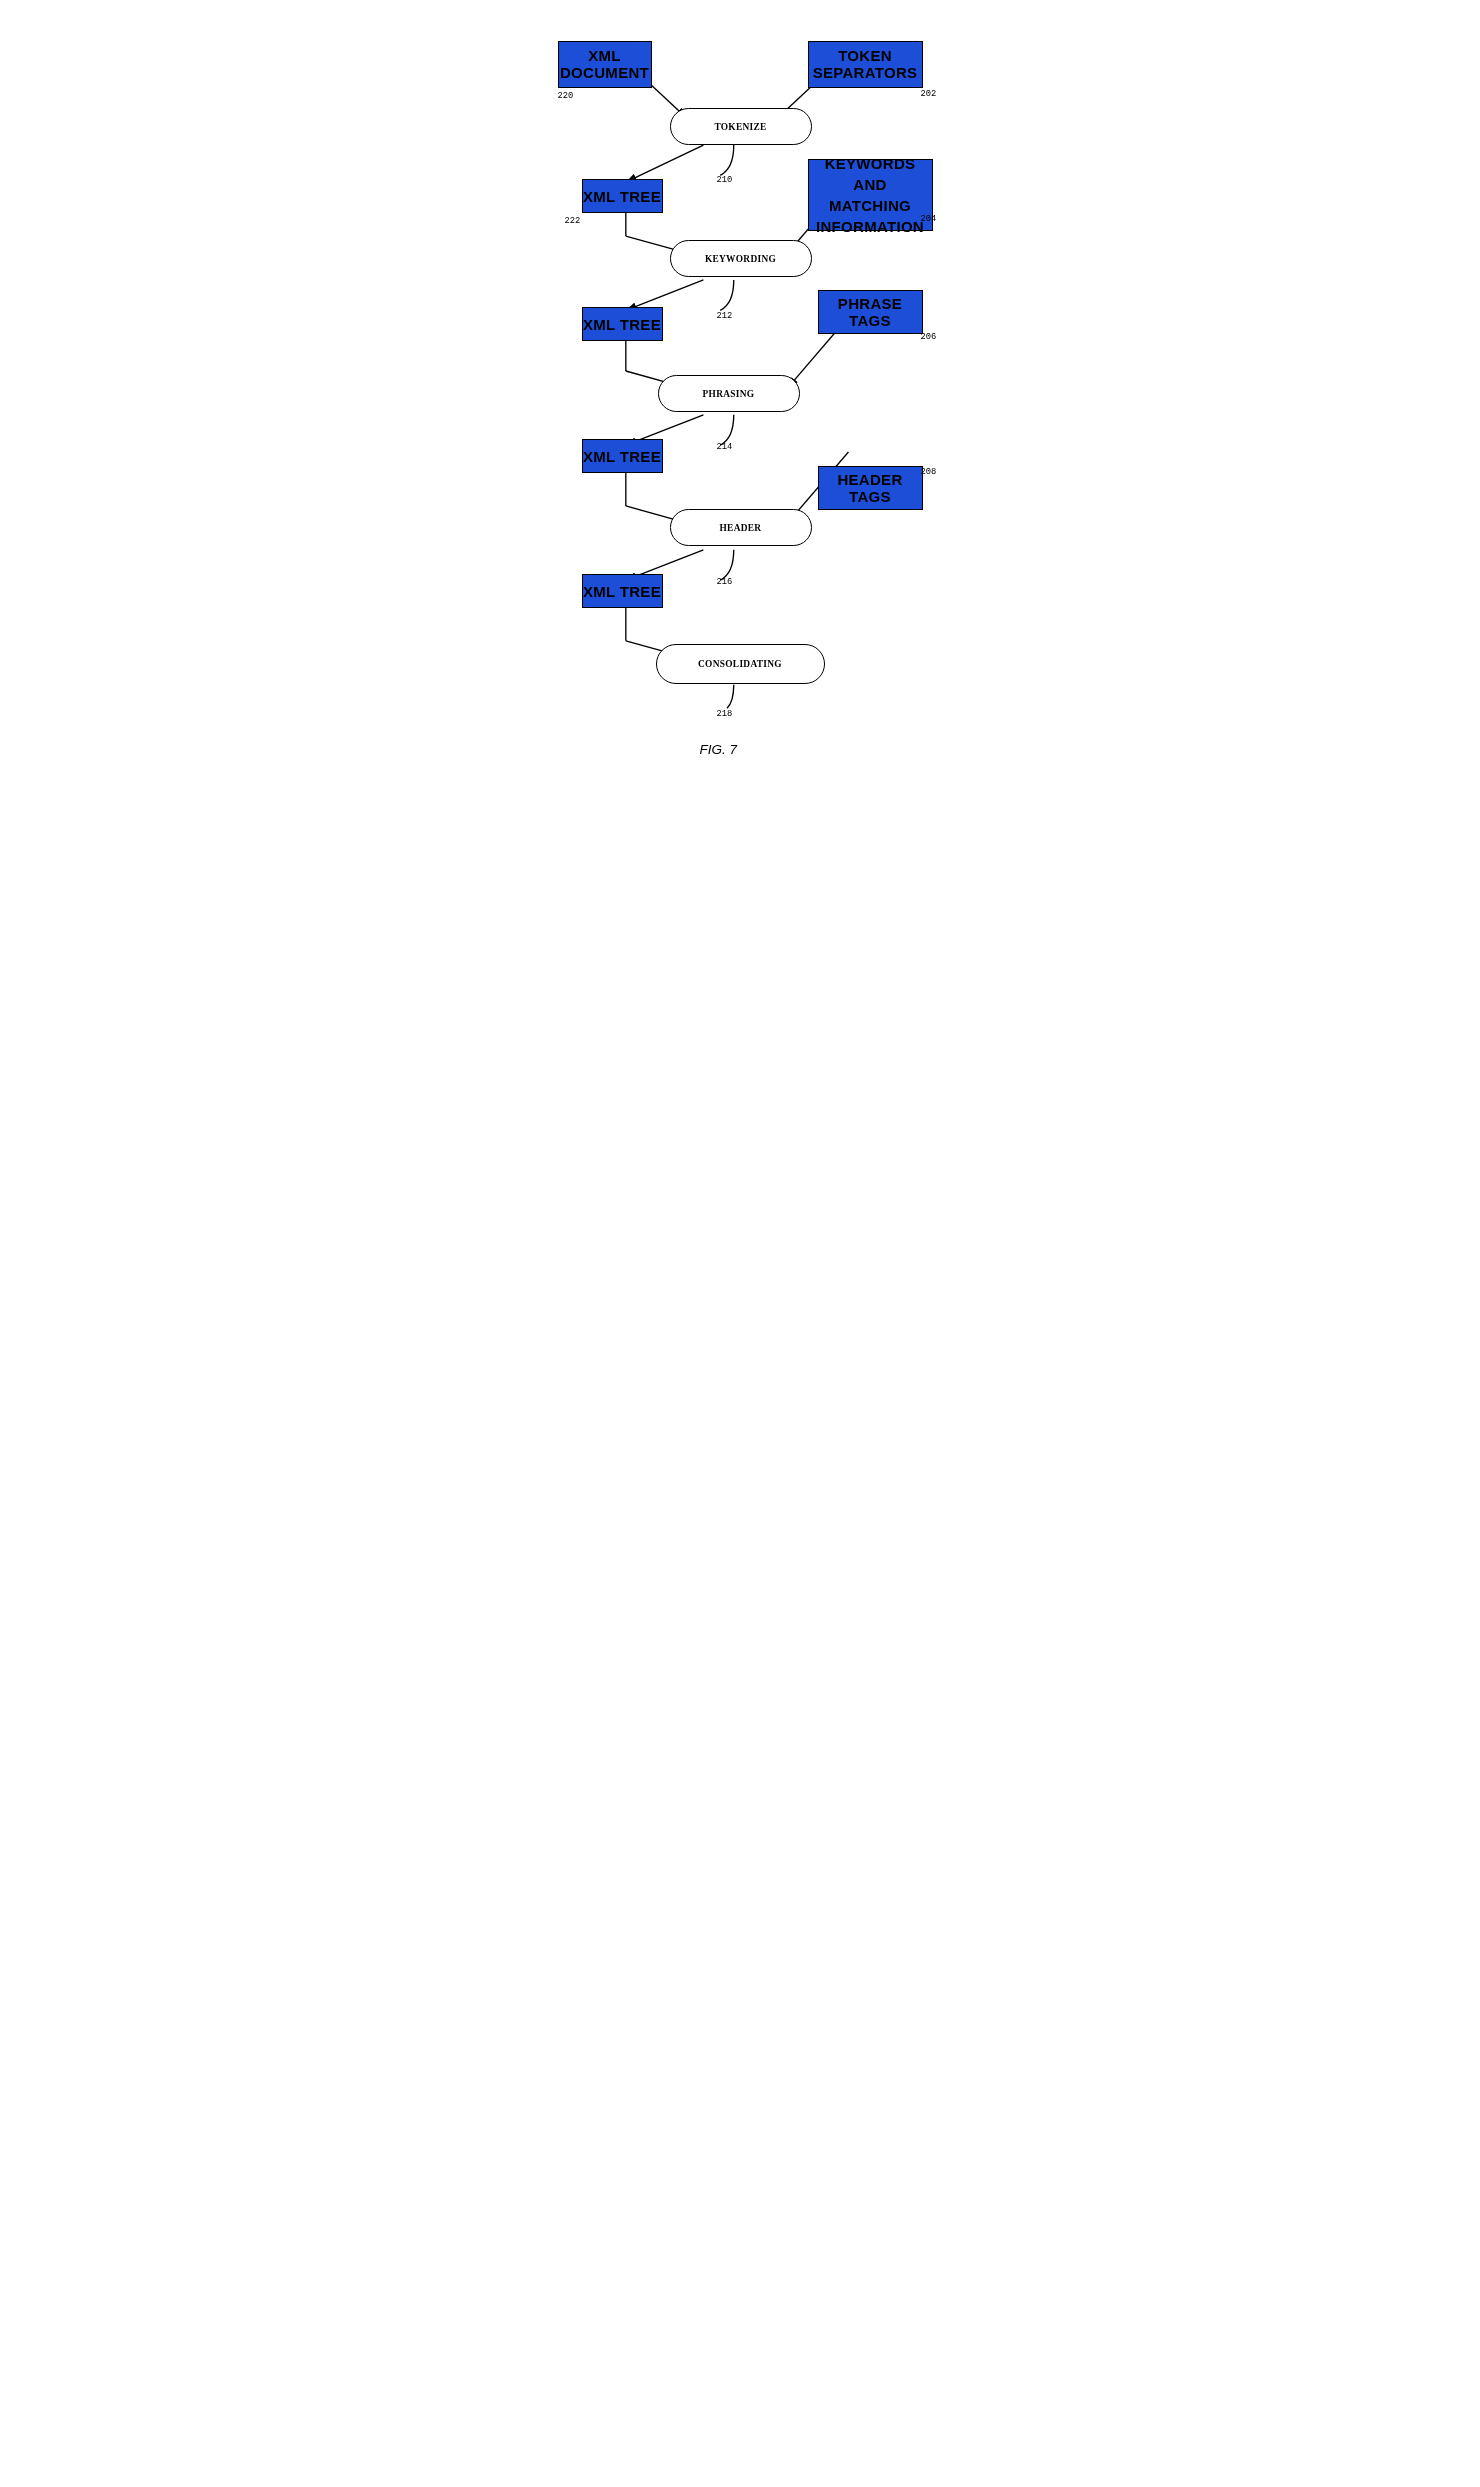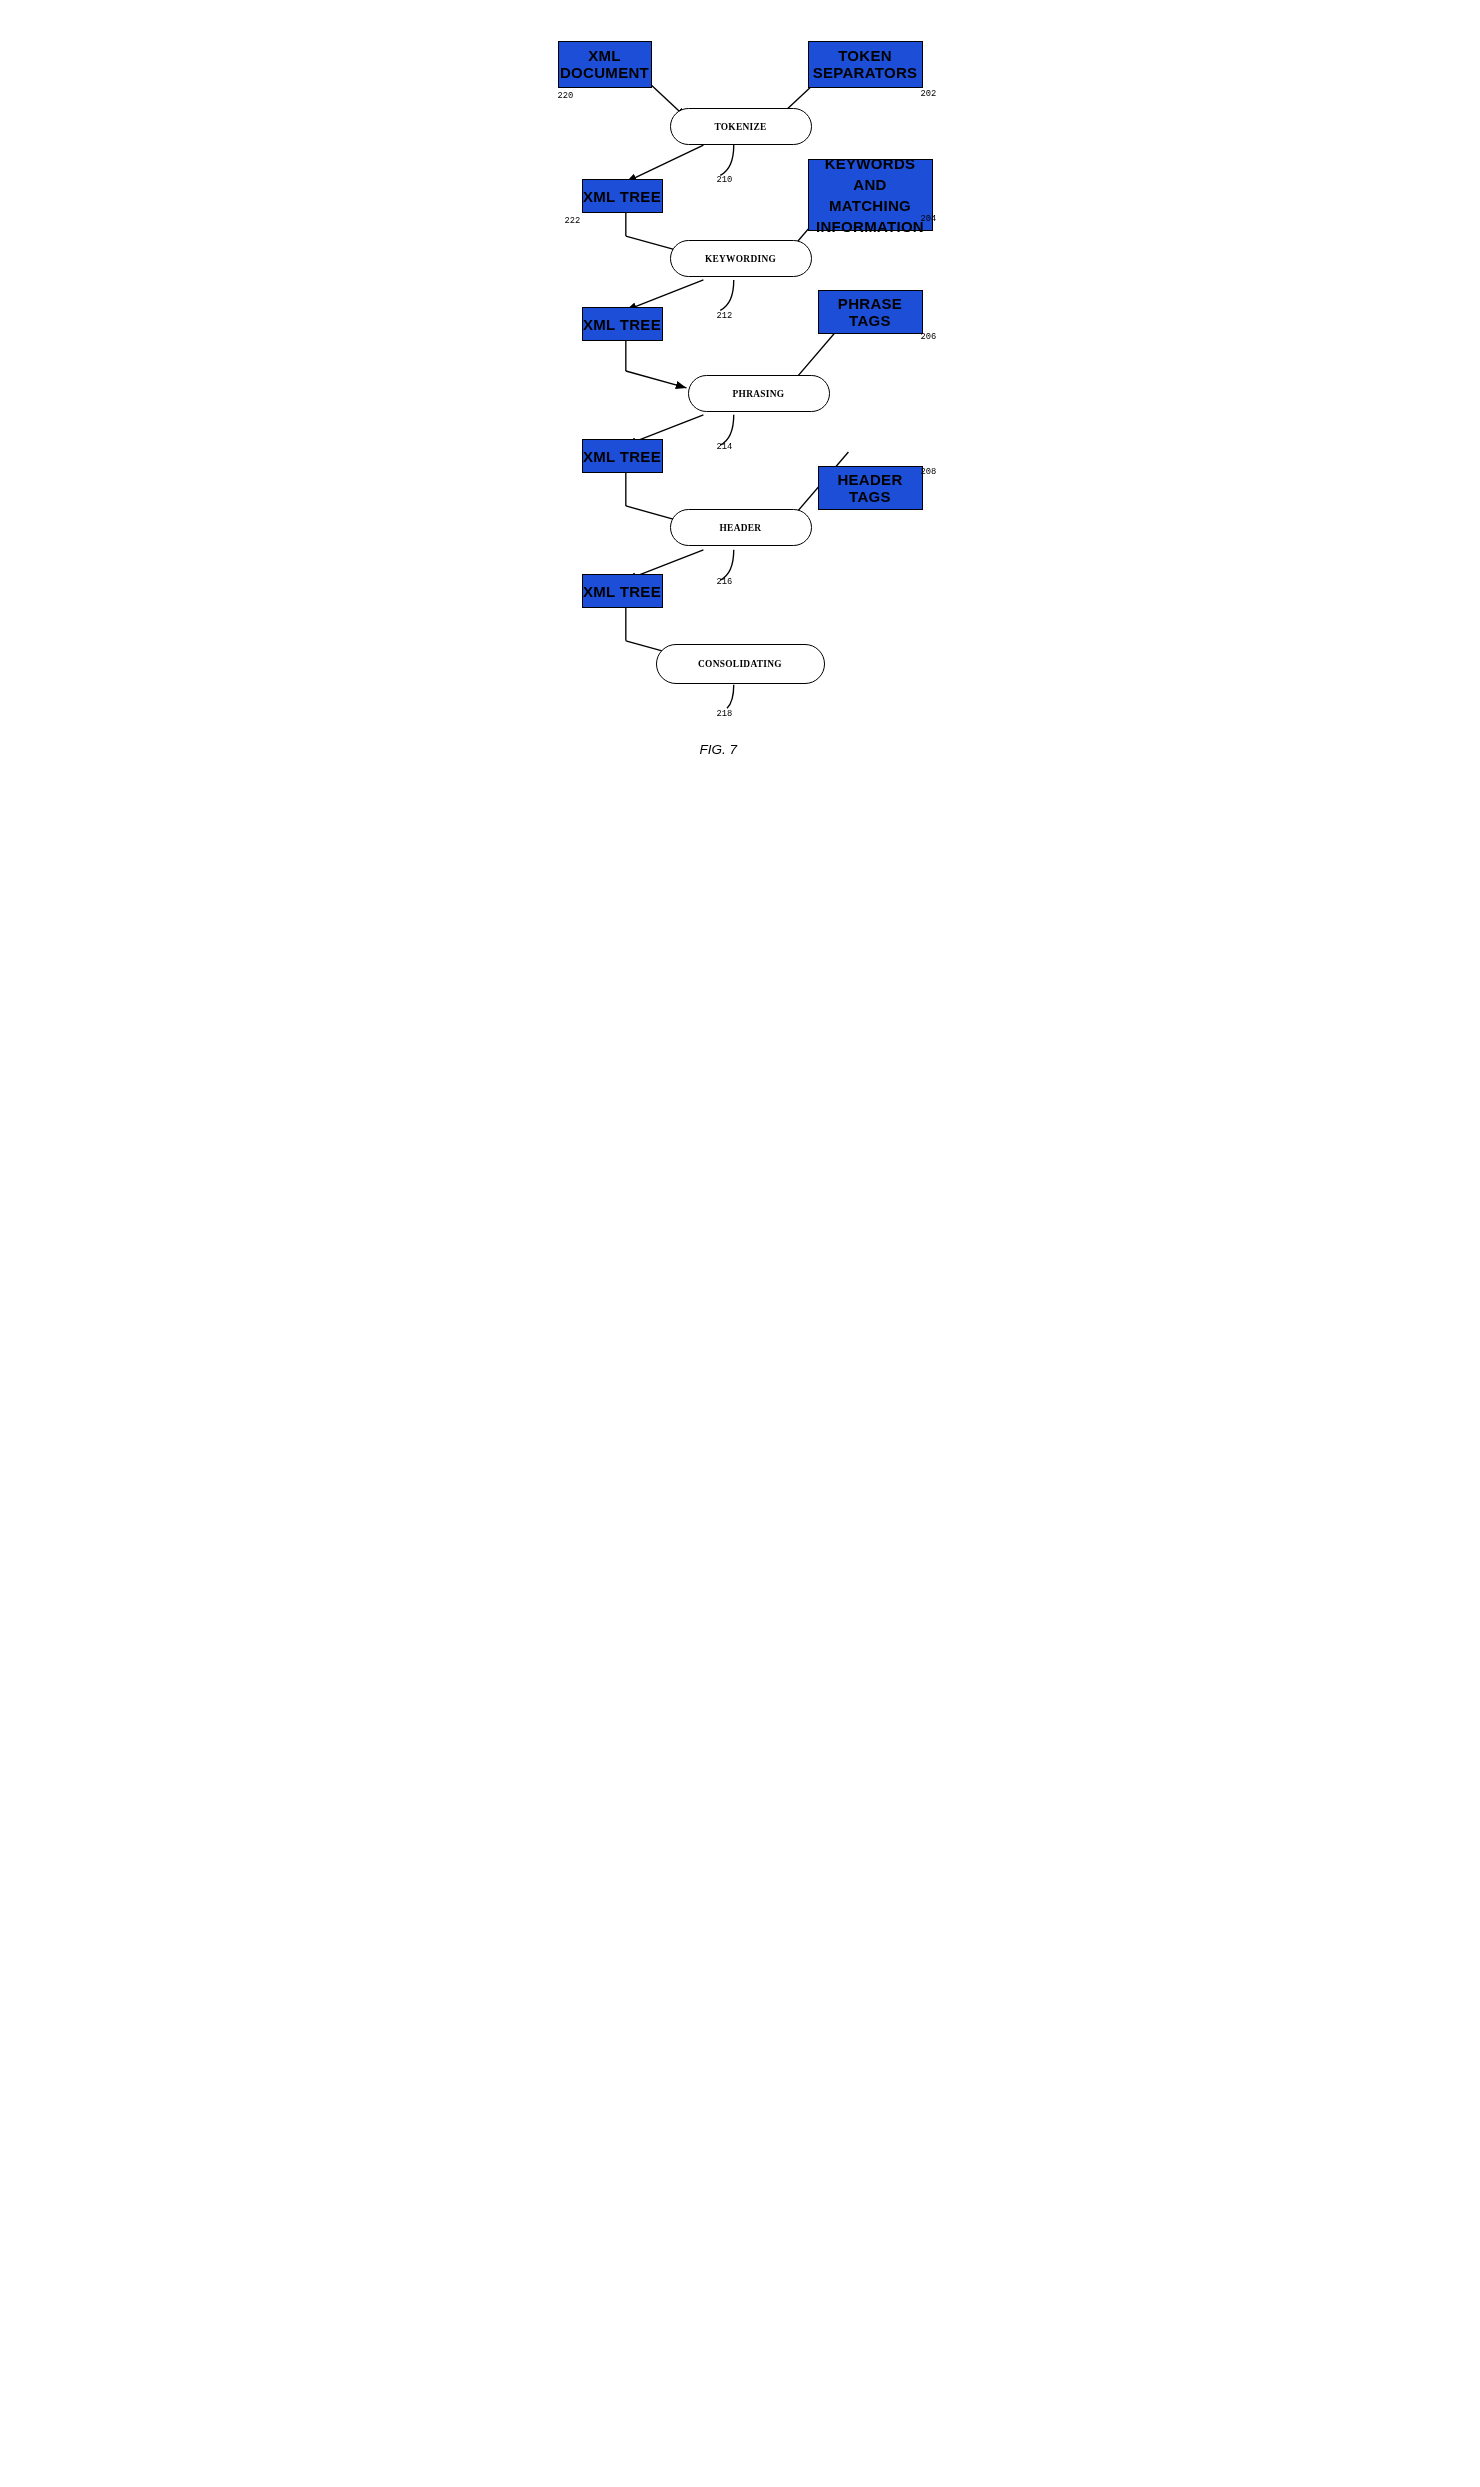--- a/index.html
+++ b/index.html
@@ -155,21 +155,21 @@
   <div class="rect-box" style="left:44px; top:280px; width:81px; height:34px;">
     <span>XML TREE</span>
   </div>
 
   <div class="rect-box" style="left:280px; top:263px; width:105px; height:44px; white-space:pre-line;">
     <span>PHRASE
 TAGS</span>
   </div>
   <div class="label" style="left:383px; top:305px;">206</div>
 
-  <div class="rounded-box" style="left:150px; top:348px; width:142px; height:37px;">
+  <div class="rounded-box" style="left:120px; top:348px; width:142px; height:37px;">
     <span>PHRASING</span>
   </div>
   <div class="label" style="left:179px; top:415px;">214</div>
 
   <div class="rect-box" style="left:44px; top:412px; width:81px; height:34px;">
     <span>XML TREE</span>
   </div>
 
   <div class="rect-box" style="left:280px; top:398px; width:105px; height:44px; white-space:pre-line;margin-top:41px;">
     <span>HEADER

